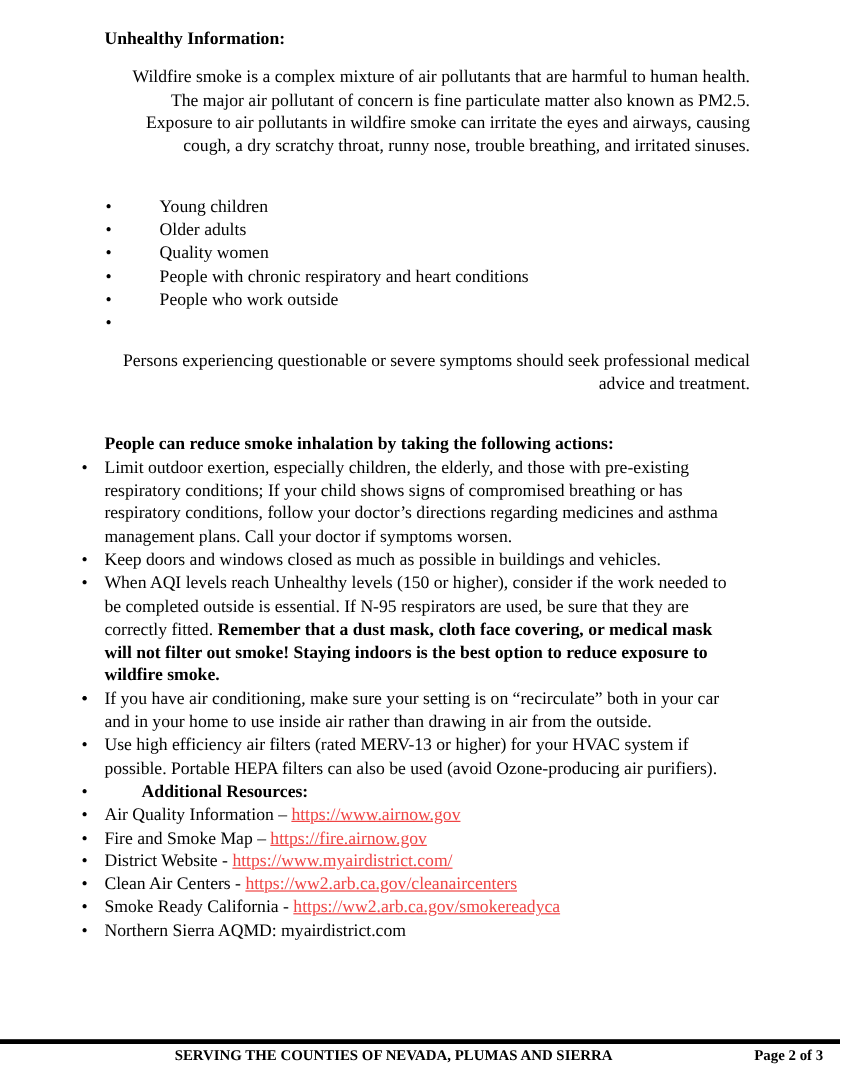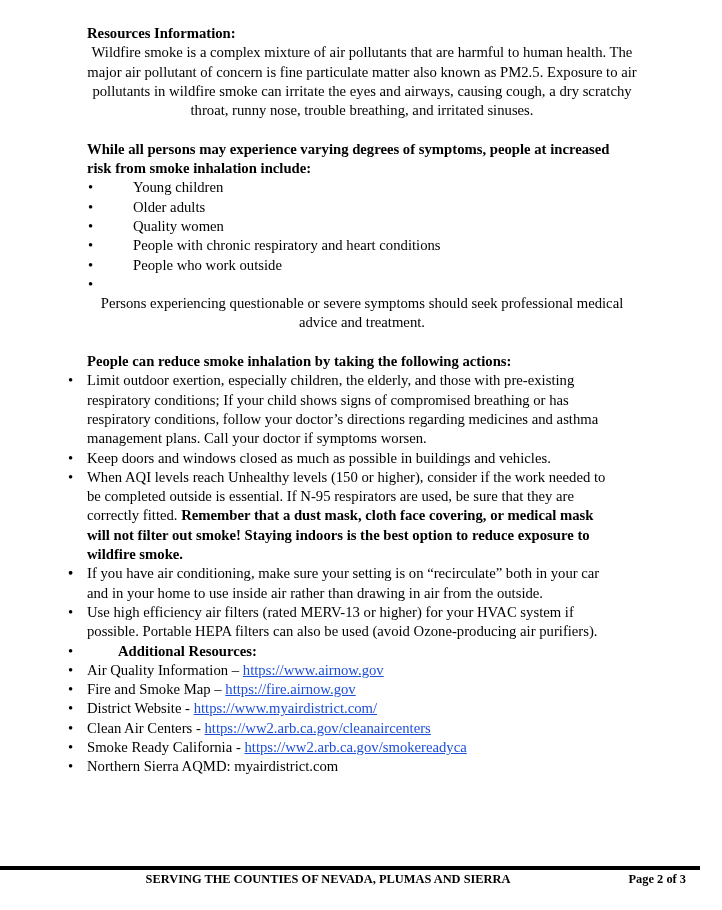--- a/index.html
+++ b/index.html
@@ -18,22 +18,22 @@
   }
   .content {
     position: absolute;
     left: 87px;
     top: 24px;
     width: 550px;
   }
   .para {
     font-size: 14.7px;
     line-height: 19.3px;
-    margin: 0;
-    text-align: center;
+    margin: 12px;
+    text-align: right;
   }
   .bold-head {
     font-size: 14.7px;
     line-height: 19.3px;
     font-weight: bold;
     margin: 0;
   }
   .spacer-line {
     height: 19.3px;
   }
@@ -72,21 +72,21 @@
   }
   ul.list-hang > li .bul {
     position: absolute;
     left: 0px;
     top: 0;
     font-size: 14.7px;
     line-height: 19.3px;
   }
   .b { font-weight: bold; }
   a.doclink, .doclink {
-    color: #1d4ed8;
+    color: #ef4444;
     text-decoration: underline;
     cursor: pointer;
   }
   .res-head {
     position: relative;
     left: 19px;
     font-weight: bold;
     font-size: 14.7px;
     line-height: 19.3px;
     margin-left: 12px;
@@ -125,27 +125,26 @@
     text-align: right;
   }
 </style>
 </head>
 <body>
 
 <div class="page">
 
   <div class="content">
 
-    <div class="bold-head">Resources Information:</div>
+    <div class="bold-head">Unhealthy Information:</div>
 
     <div class="para">Wildfire smoke is a complex mixture of air pollutants that are harmful to human health. The major air pollutant of concern is fine particulate matter also known as PM2.5. Exposure to air pollutants in wildfire smoke can irritate the eyes and airways, causing cough, a dry scratchy throat, runny nose, trouble breathing, and irritated sinuses.</div>
 
     <div class="spacer-line"></div>
 
-    <div class="bold-head">While all persons may experience varying degrees of symptoms, people at increased risk from smoke inhalation include:</div>
 
     <ul class="list-wide">
       <li>
         <span class="bul">•</span>
         <span>Young children</span>
       </li>
       <li>
         <span class="bul">•</span>
         <span>Older adults</span>
       </li>

